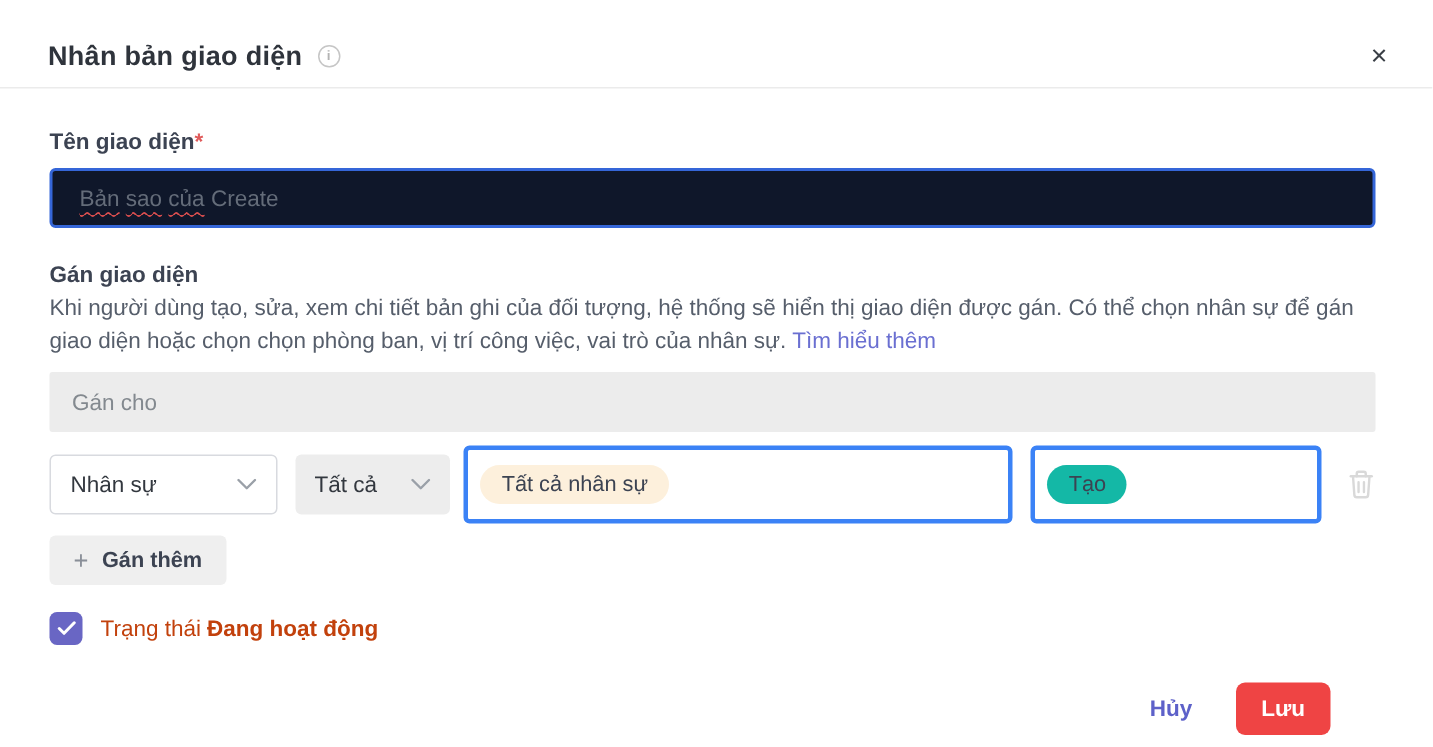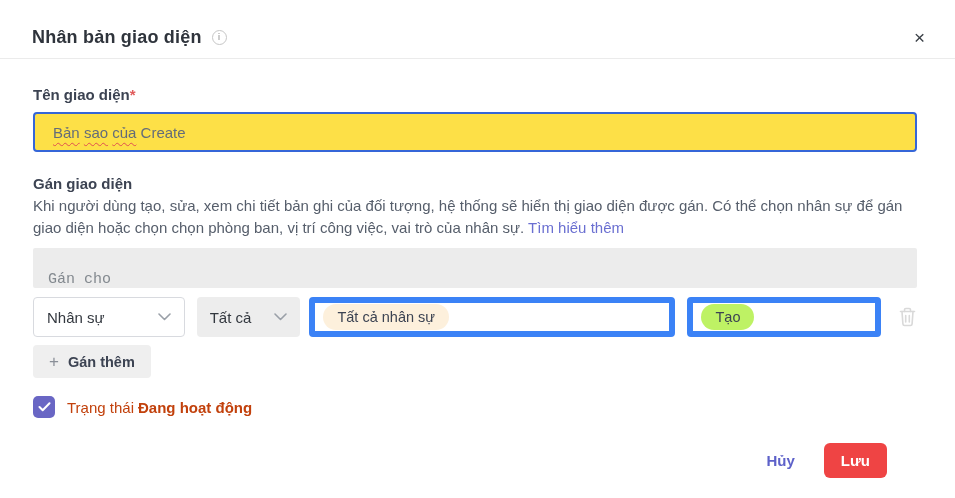--- a/index.html
+++ b/index.html
@@ -31,65 +31,65 @@
   
   .dlg-body { padding:0 38px 0 33px; }
 
   .field-label { margin-top:27px; font-size:15px; font-weight:bold; color:#3c4352; }
   .req { color:#e05b5b; }
 
   .name-input {
     margin-top:9px; height:40px; width:100%;
     border:2px solid #3566d8; border-radius:4px;
     display:flex; align-items:center; padding:0 18px;
-    font-size:15px; color:#646c79; cursor:text; background:#fde047;
+    font-size:15px; color:#646c79; cursor:text; background:#0f172a;
   }
   .miss {
     text-decoration-line:underline;
     text-decoration-style:wavy;
     text-decoration-color:#e04f4f;
     text-decoration-thickness:1px;
     text-underline-offset:4px;
   }
 
   .section-title { margin-top:23px; font-size:15px; font-weight:bold; color:#3c4352; }
   .section-desc {
     margin-top:3px; font-size:15px; line-height:21.5px; color:#565e6b; max-width:885px;
   }
   .learn-more { color:#6a6fd1; cursor:pointer; }
 
   
   .assign-header {
     margin-top:10px; height:40px; background:#ececec; border-radius:2px;
     position:relative; font-size:15px; color:#83898f;
   }
-  .assign-header .col1 { position:absolute; left:15px; top:12px; line-height:40px;font-family:Liberation Mono, monospace; }
+  .assign-header .col1 { position:absolute; left:15px; top:1px; line-height:40px; }
   .assign-header .col2 { position:absolute; left:673px; top:0; line-height:40px; }
 
   .assign-row { margin-top:9px; display:flex; align-items:center; }
   .select {
     height:40px; border-radius:4px; display:flex; align-items:center;
     justify-content:space-between; padding:0 13px; font-size:15px; color:#33383f;
     cursor:pointer;
   }
   .select .chev { display:flex; align-items:center; }
   .select-type { width:152px; border:1px solid #d8dadf; background:#fff; margin-right:12px; }
   .select-scope { width:104px; background:#ededed; margin-right:9px; }
 
   .tag-input {
-    height:40px; border:6px solid #3b82f6; border-radius:4px; background:#fff;
+    height:52px; border:3px solid #3b82f6; border-radius:4px; background:#fff;
     display:flex; align-items:center; padding:0 8px; cursor:text;
   }
   .tag-input.people { width:367px; margin-right:12px; }
   .tag-input.screen { width:194px; margin-right:17px; }
   .tag {
     font-size:14.5px; color:#3c4352; padding:5px 14px; border-radius:14px; white-space:nowrap;
   }
   .tag-cream { background:#fdf0dc; }
-  .tag-lavender { background:#bef264; }
+  .tag-lavender { background:#14b8a6; }
 
   .trash-btn { display:flex; align-items:center; cursor:pointer; }
 
   .add-btn {
     margin-top:8px; height:33px; display:inline-flex; align-items:center;
     background:#efefef; border:none; border-radius:4px; padding:0 16px; gap:9px;
     cursor:pointer; font-family:inherit;
   }
   .add-btn .plus { font-size:17px; color:#8a8f98; font-weight:400; line-height:1; }
   .add-btn .lbl { font-size:14.5px; font-weight:bold; color:#3c4352; }

